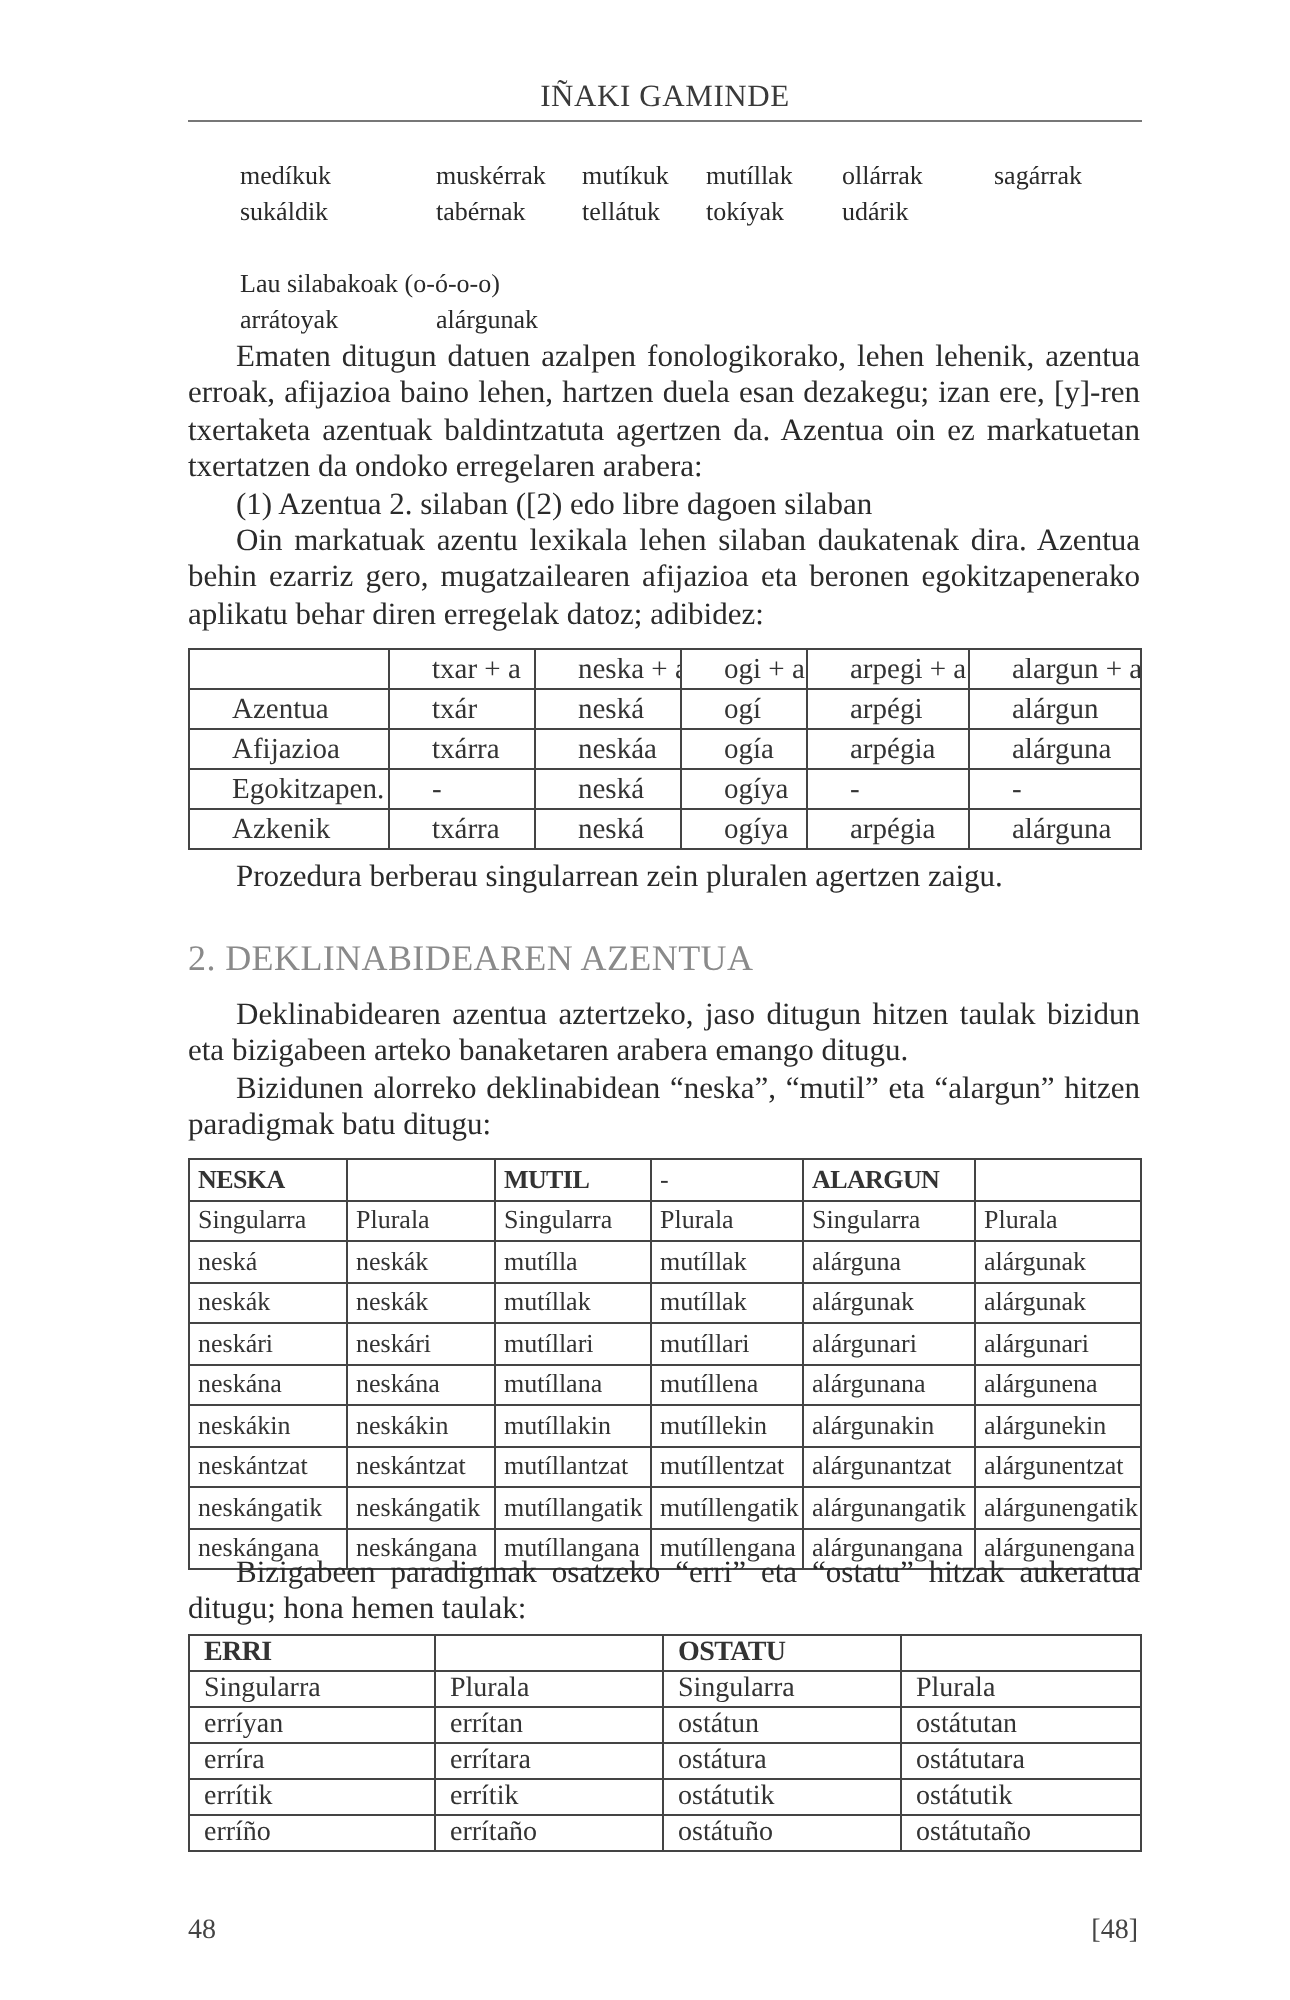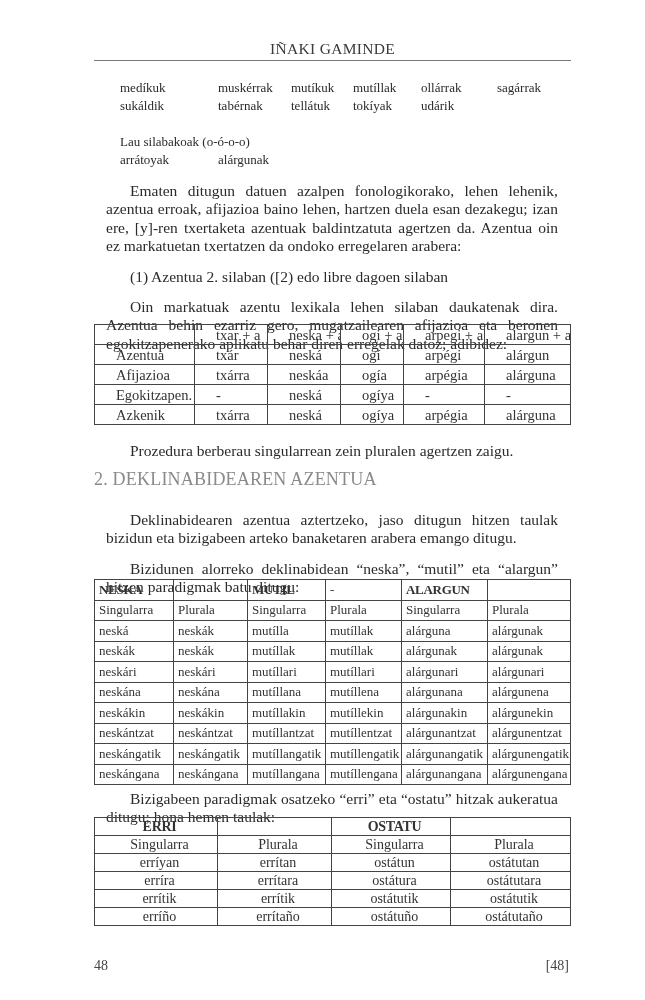--- a/index.html
+++ b/index.html
@@ -2,27 +2,27 @@
 <html><head>
 <meta charset="utf-8">
 <style>
   html, body { margin: 0; padding: 0; background: #ffffff; }
   body { width: 645px; height: 1000px; position: relative; overflow: hidden;
          font-family: "Liberation Serif", "DejaVu Serif", serif; color: #2a2a2a; }
   .abs { position: absolute; }
   .running-head { left: 94px; width: 477px; top: 40px; text-align: center; font-size: 15.5px; letter-spacing: 0.3px; color: #3a3a3a; }
   .head-rule { left: 94px; top: 60px; width: 477px; height: 0; border-top: 1.3px solid #777; }
   .justify { left: 94px; width: 476px; font-size: 15.5px; line-height: 18.4px; text-align: justify; }
-  .justify p { margin: 12px; text-indent: 24px; }
+  .justify p { margin: 0; text-indent: 24px; }
   .wl span { position: absolute; white-space: nowrap; font-size: 13px; }
   table.tbl { position: absolute; border-collapse: collapse; font-size: 13.5px; table-layout: fixed; }
   table.tbl td { border: 1.3px solid #444; padding: 0 0 0 6px; height: 17px; line-height: 16px; white-space: nowrap; overflow: hidden; color: #333; }
   table.t1 td { height: 19px; line-height: 18px; font-size: 14.5px; padding-left: 21px; }
   table.t2 td { height: 19.5px; font-size: 13px; padding-left: 4px; }
-  table.t3 td { font-size: 14px; padding-left: 7px; text-align: center; }
+  table.t3 td { font-size: 14px; padding-left: 7px; }
   .bold { font-weight: bold; letter-spacing: -0.3px; }
   .section-heading { left: 94px; top: 469px; font-size: 18px; color: #8a8a8a; letter-spacing: 0.2px; }
   .folio { font-size: 14px; color: #444; }
 </style>
 </head>
 <body>
 
 <div class="abs running-head">IÑAKI GAMINDE</div>
 <div class="abs head-rule"></div>
 

